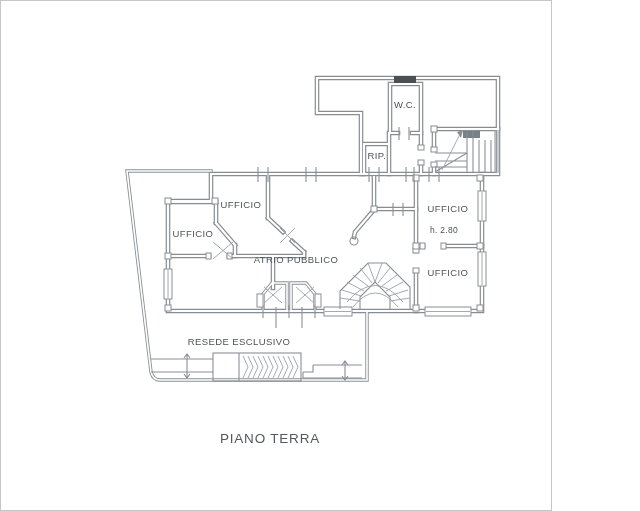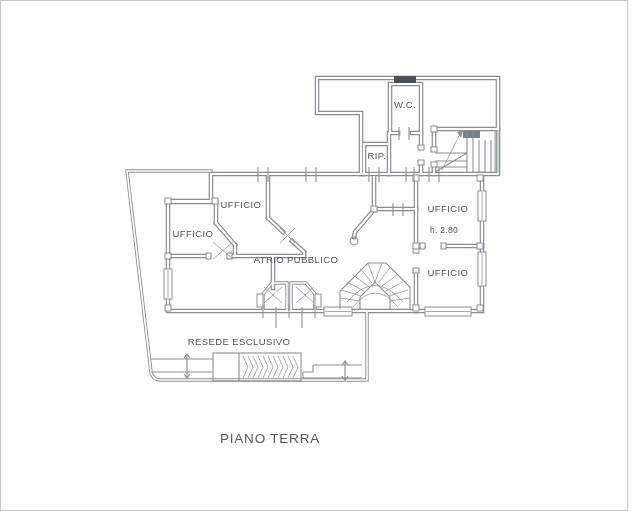--- a/index.html
+++ b/index.html
@@ -1,17 +1,17 @@
 <!DOCTYPE html>
 <html><head>
 <meta charset="utf-8">
 <style>
   html,body{margin:0;padding:0;background:#ffffff;}
   .page{
-    width:628px;height:511px;position:relative;background:#ffffff;
+    width:552px;height:511px;position:relative;background:#ffffff;
     border:1px solid #c6c6c6;box-sizing:border-box;overflow:hidden;
     font-family:"Liberation Sans", sans-serif;
   }
   svg{position:absolute;left:0;top:0;}
   
   .w  {stroke:#878d93;stroke-width:4.6;fill:none;stroke-linecap:square;}
   .wi {stroke:#ffffff;stroke-width:2.2;fill:none;stroke-linecap:square;}
   .wt {stroke:#8b9197;stroke-width:3.4;fill:none;stroke-linecap:square;}
   .wti{stroke:#ffffff;stroke-width:1.6;fill:none;stroke-linecap:square;}
   

